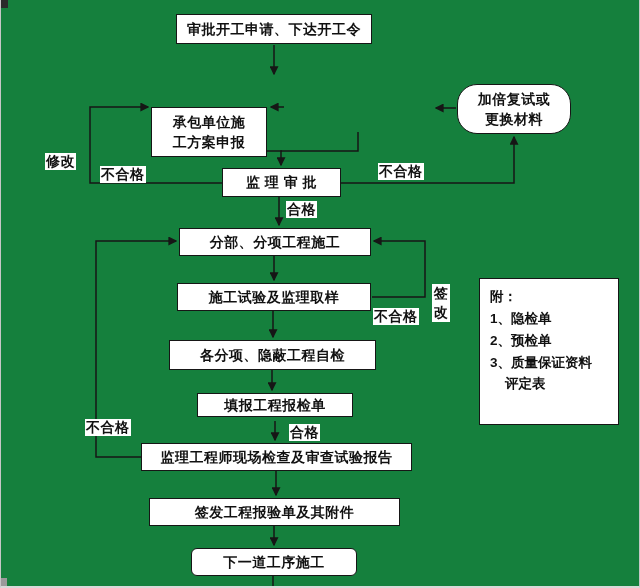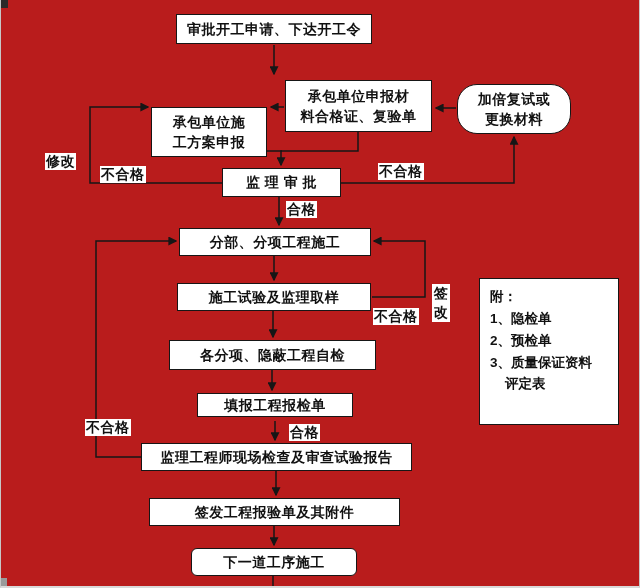--- a/index.html
+++ b/index.html
@@ -1,19 +1,19 @@
 <!DOCTYPE html>
 <html><head>
 <meta charset="utf-8">
 <style>
   html,body { margin:0; padding:0; background:#e8e8e8; }
   #stage {
     position:relative;
     width:640px; height:588px;
-    background:#b91c1c;
+    background:#15803d;
     overflow:hidden;
     font-family:"Liberation Sans","DejaVu Sans",sans-serif;
     border-left:1px solid #c7c7c7;
     border-right:1px solid #c7c7c7;
     border-bottom:2px solid #d9d9d9;
     box-sizing:border-box;
   }
   .node {
     position:absolute;
     border:1.5px solid #161616;
@@ -88,22 +88,20 @@
       <line x1="273" y1="526" x2="273" y2="545" marker-end="url(#arr)"></line>
       <line x1="272" y1="576" x2="272" y2="588"></line>
       <polyline points="371,297 424,297 424,241 373,241" marker-end="url(#arr)"></polyline>
       <polyline points="140,457 95,457 95,241 175,241" marker-end="url(#arr)"></polyline>
     </g>
   </svg>
 
   <div class="node" style="left:175px; top:14px;  width:196px; height:30px;">审批开工申请、下达开工令</div>
   <div class="node" style="left:150px; top:81px;  width:116px; height:50px;margin-top:26px;">承包单位施
 工方案申报</div>
-  <div class="node" style="left:284px; top:80px;  width:147px; height:52px;">承包单位申报材
-料合格证、复验单</div>
   <div class="node" style="left:456px; top:84px;  width:114px; height:50px;border-radius:20px;">加倍复试或
 更换材料</div>
   <div class="node" style="left:221px; top:168px; width:119px; height:29px;">监 理 审 批</div>
   <div class="node" style="left:178px; top:228px; width:192px; height:28px;">分部、分项工程施工</div>
   <div class="node" style="left:176px; top:283px; width:194px; height:28px;">施工试验及监理取样</div>
   <div class="node" style="left:168px; top:340px; width:207px; height:30px;">各分项、隐蔽工程自检</div>
   <div class="node" style="left:196px; top:393px; width:156px; height:24px;">填报工程报检单</div>
   <div class="node" style="left:148px; top:498px; width:251px; height:28px;">签发工程报验单及其附件</div>
   <div class="node" style="left:140px; top:443px; width:271px; height:28px;">监理工程师现场检查及审查试验报告</div>
   <div class="node" style="left:190px; top:548px; width:166px; height:28px;border-radius:6px;">下一道工序施工</div>

